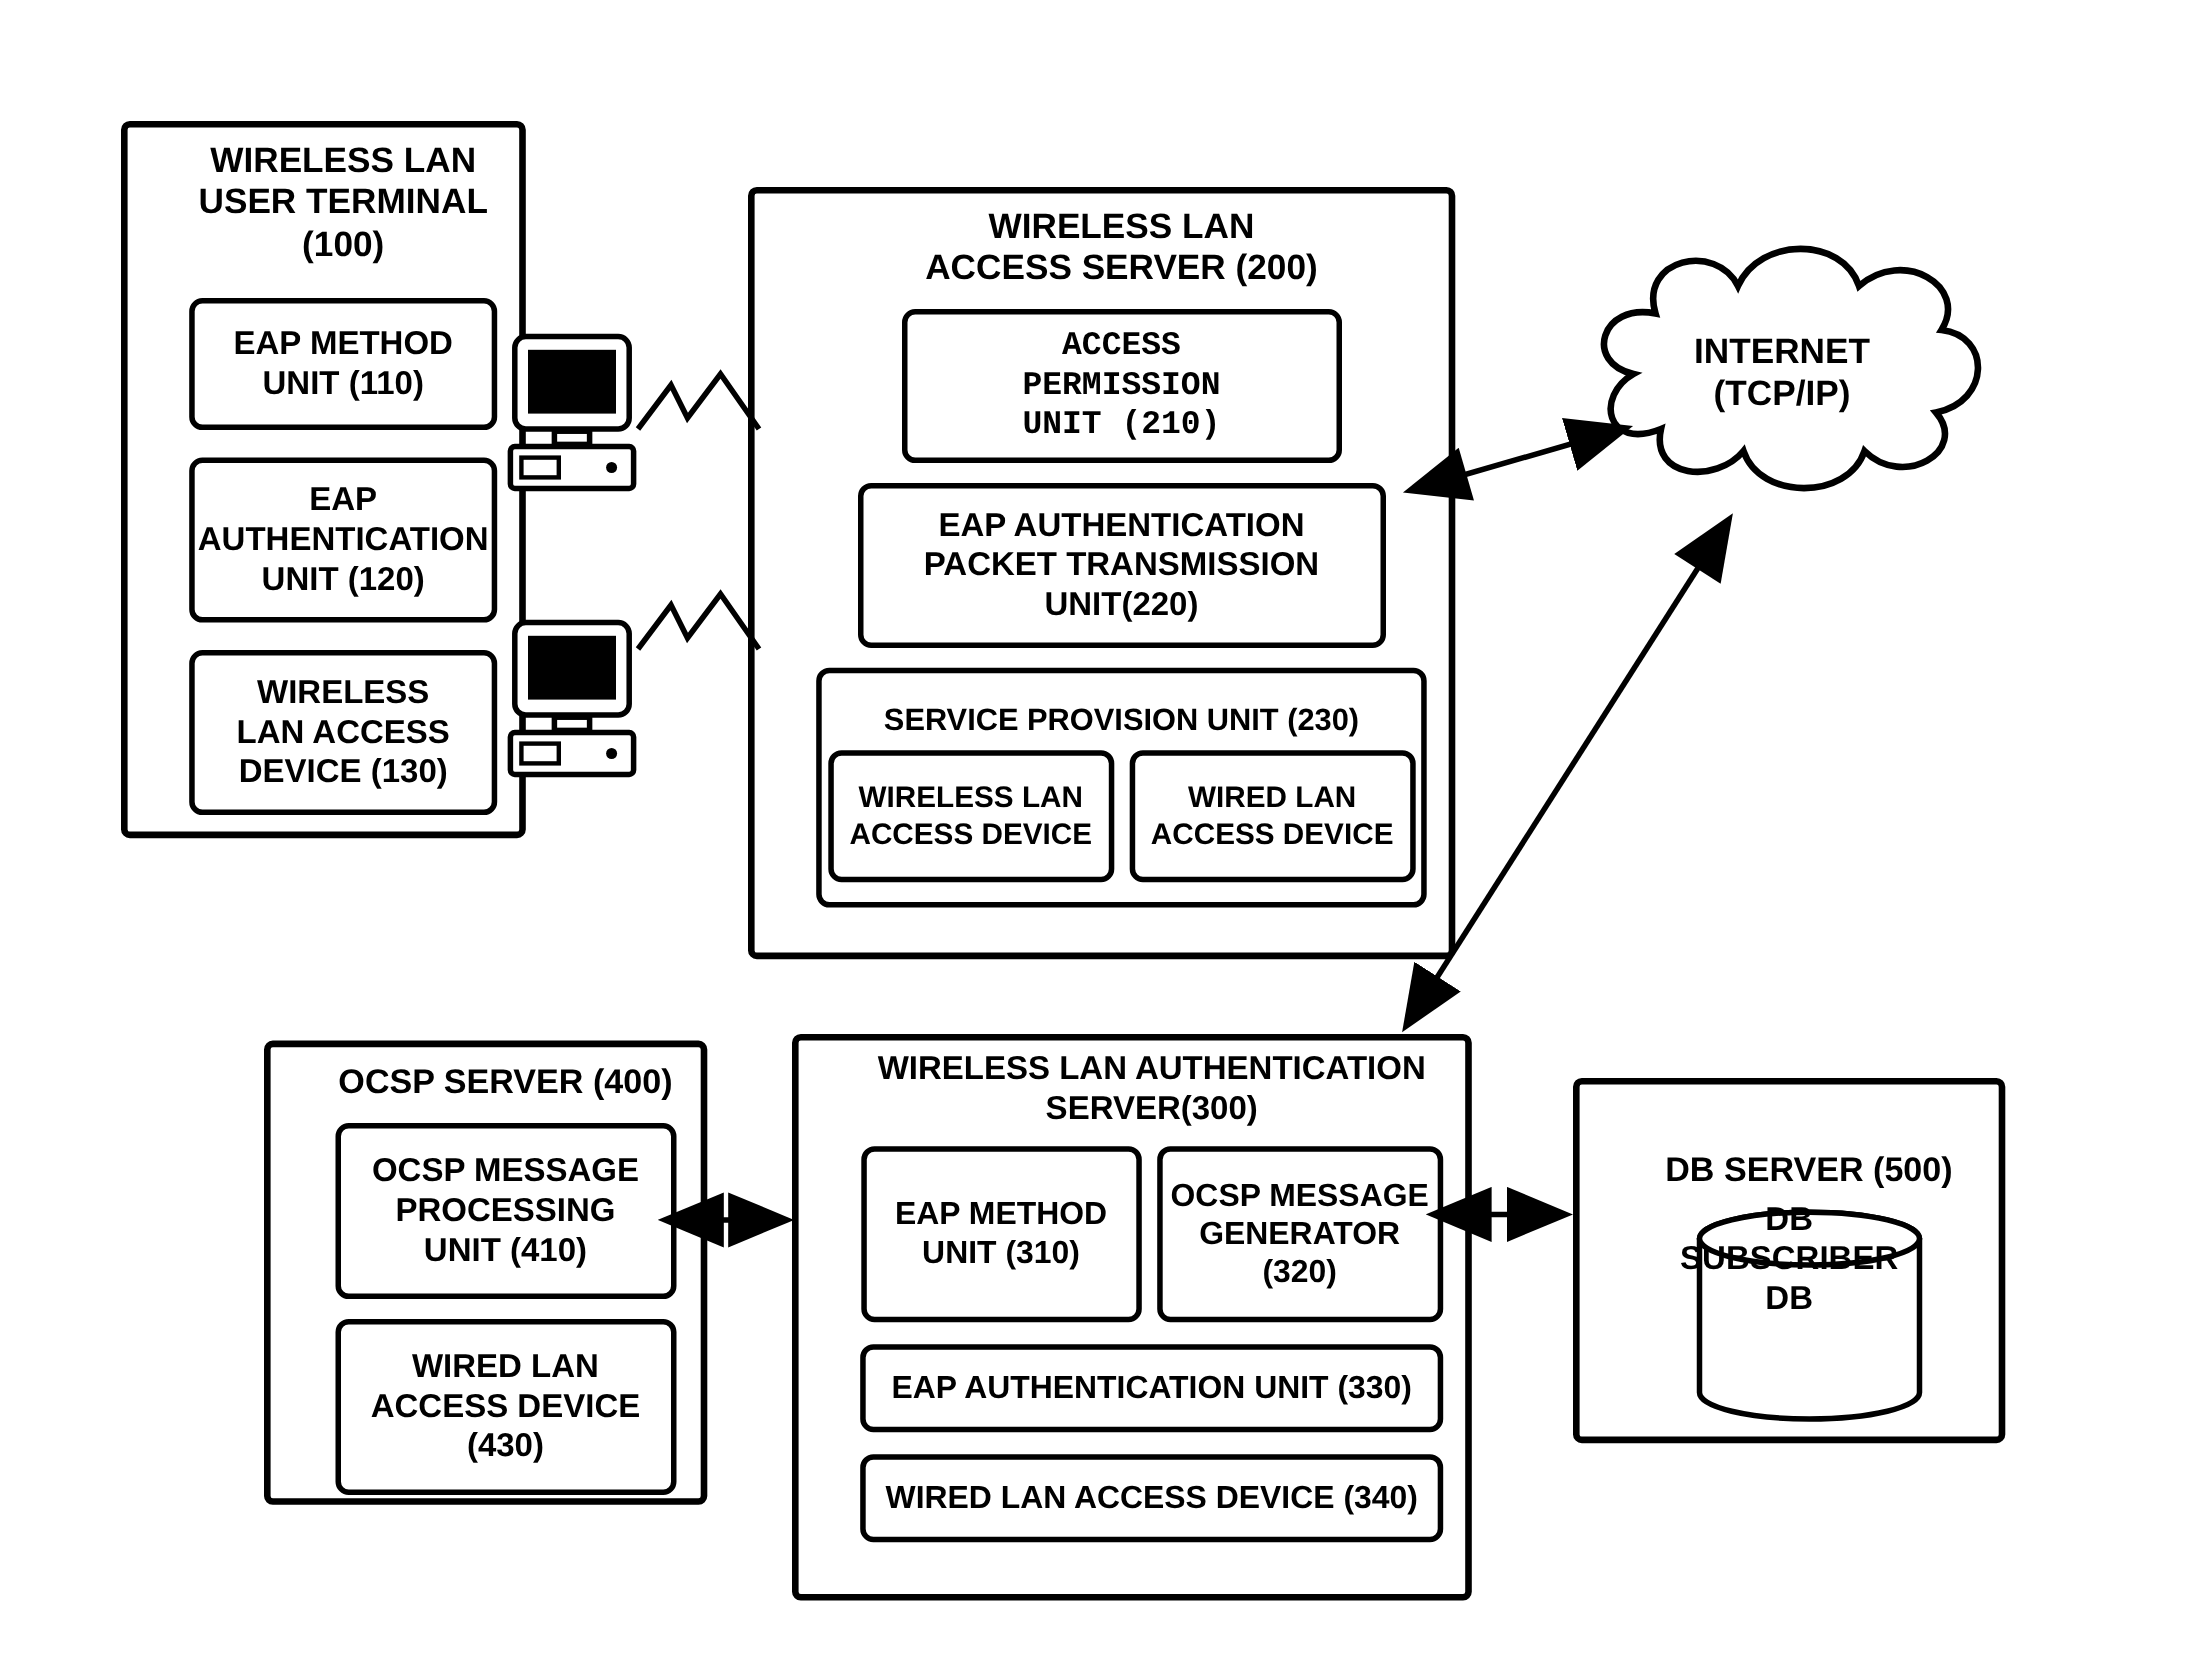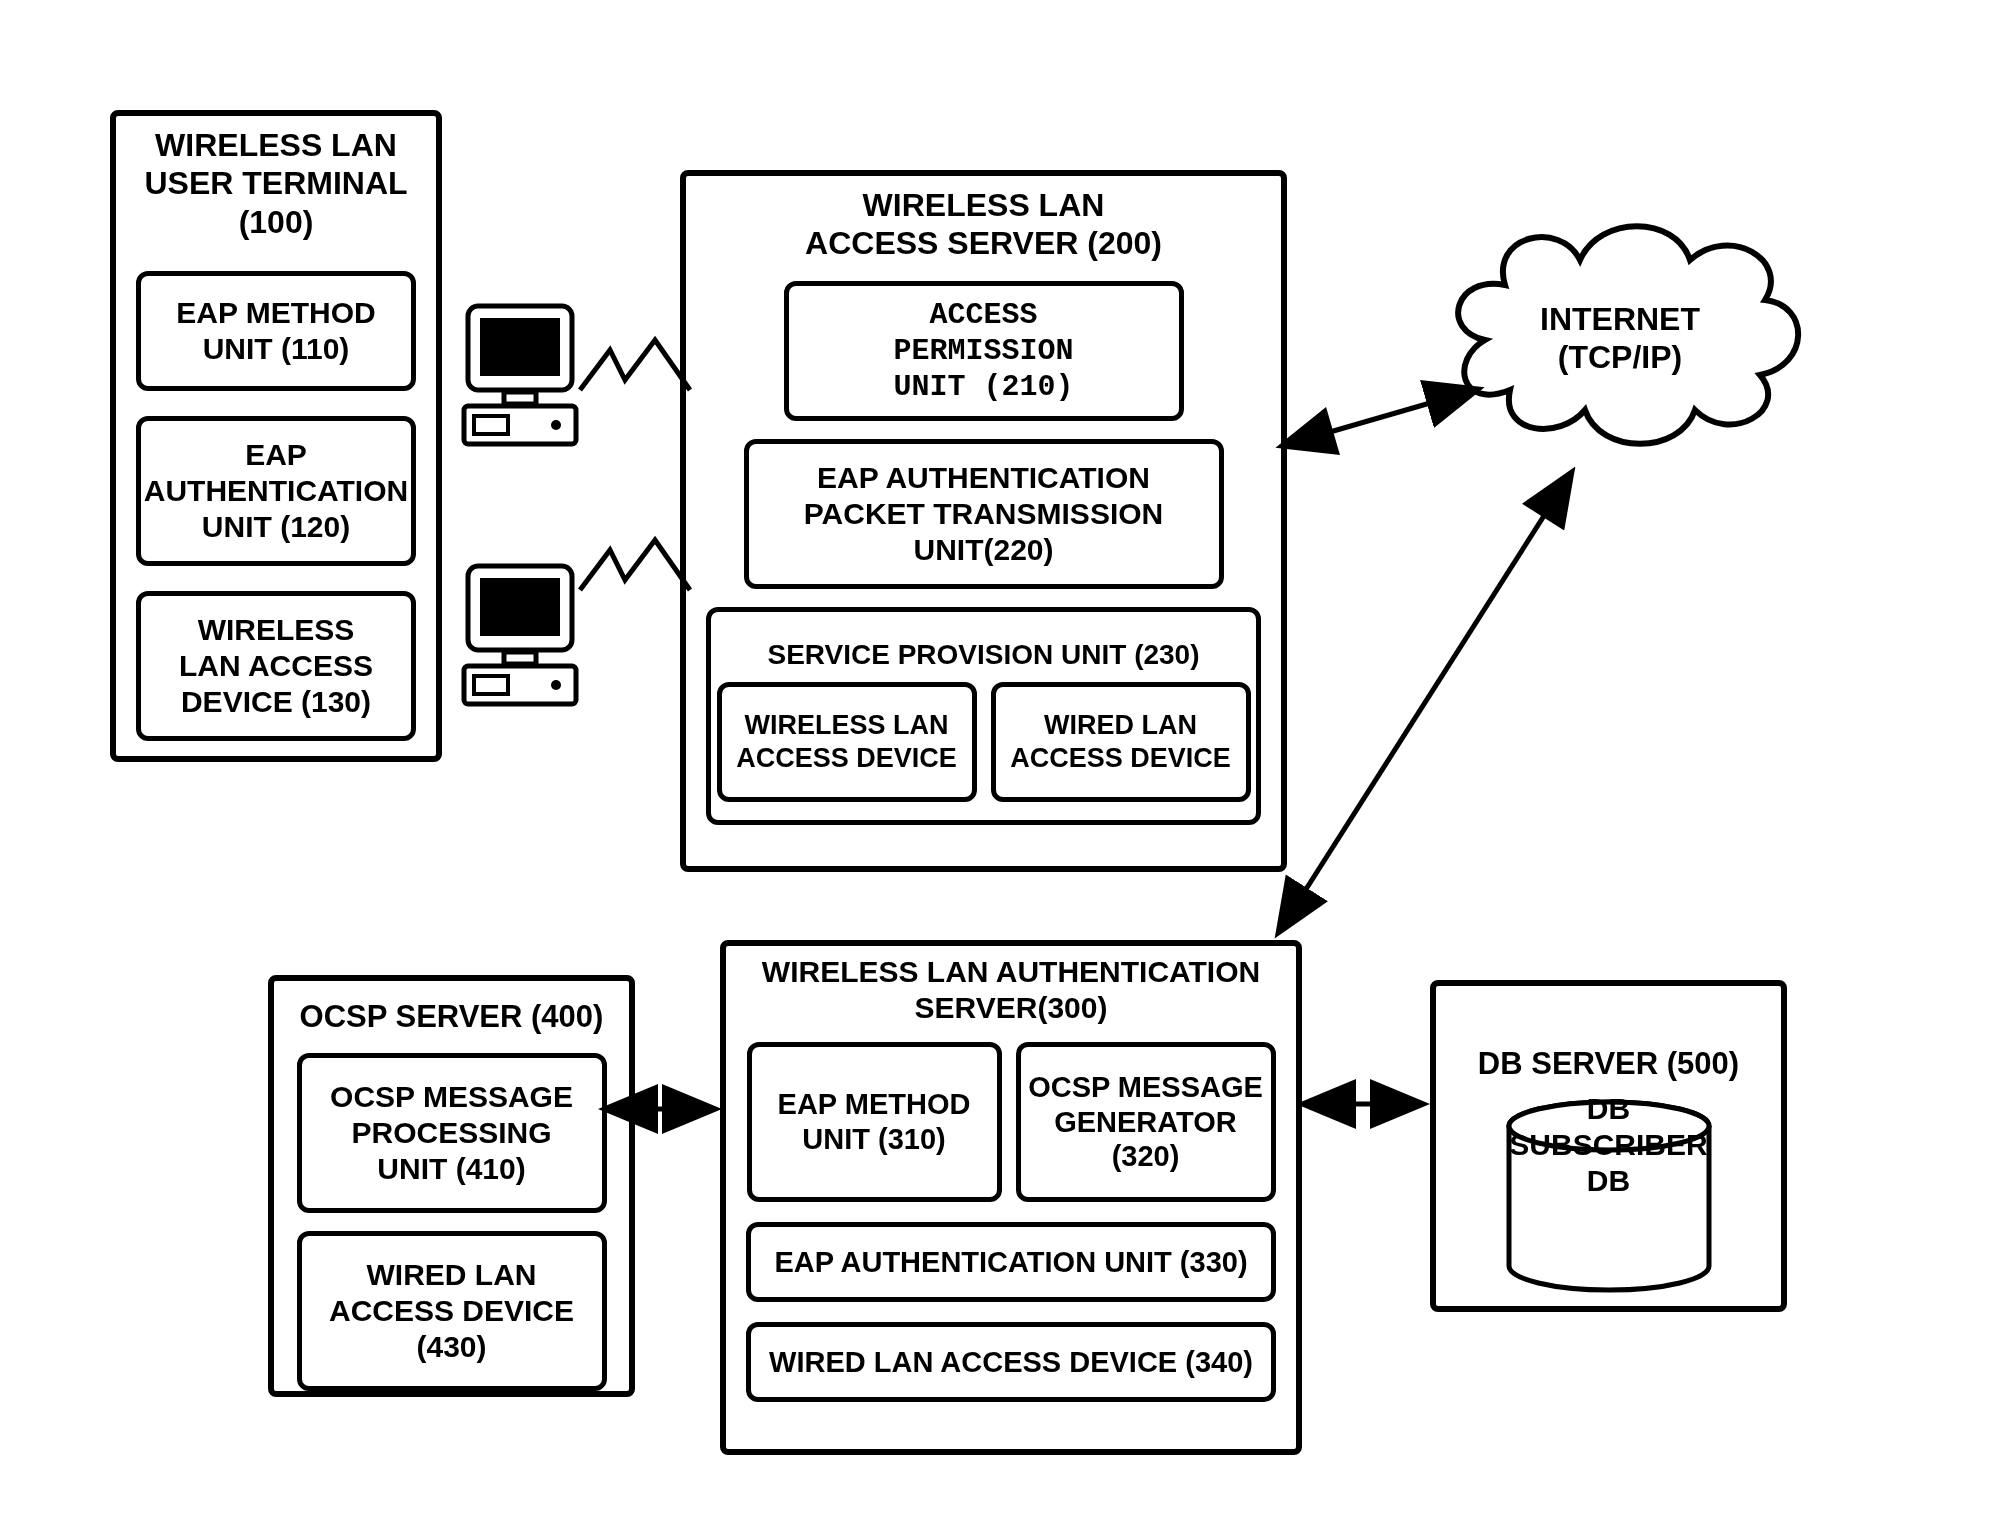--- a/index.html
+++ b/index.html
@@ -18,20 +18,21 @@
     position: absolute;
     border: 5px solid #000;
     border-radius: 14px;
     text-align: center;
     display: flex;
     flex-direction: column;
     align-items: center;
     justify-content: center;
     font-weight: bold;
     line-height: 1.2;
+    padding-left: 36px;
   }
   .thick-outer {
     border-width: 6px;
     border-radius: 8px;
   }
   .subbox {
     border: 5px solid #000;
     border-radius: 12px;
     text-align: center;
     display: flex;
@@ -160,21 +161,21 @@
         <path d="M12,0 L0,5 L12,10 Z" fill="#000"></path>
       </marker>
     </defs>
     <line x1="5" y1="70" x2="195" y2="15" stroke="#000" stroke-width="5" marker-end="url(#ah1)" marker-start="url(#ah1s)"></line>
   </svg>
 
   <svg class="connector" style="left:1270px; top:470px;" width="310" height="470">
     <line x1="300" y1="5" x2="10" y2="460" stroke="#000" stroke-width="5" marker-end="url(#ah1)" marker-start="url(#ah1s)"></line>
   </svg>
 
-  <div class="box thick-outer" style="left:240px; top:975px; width:355px; height:400px; justify-content:flex-end; padding-top:10px;margin-left:28px;">
+  <div class="box thick-outer" style="left:240px; top:946px; width:355px; height:400px; justify-content:center; padding-top:10px;">
     <div class="label" style="position:relative; font-size:31px; margin-bottom:12px;">OCSP SERVER (400)</div>
     <div class="subbox" style="width:300px; height:150px; font-size:30px; margin-top:6px;">
       <span style="white-space:pre-line;">OCSP MESSAGE
 PROCESSING
 UNIT (410)</span>
     </div>
     <div class="subbox" style="width:300px; height:150px; font-size:30px; margin-top:18px;">
       <span style="white-space:pre-line;">WIRED LAN
 ACCESS DEVICE
 (430)</span>

